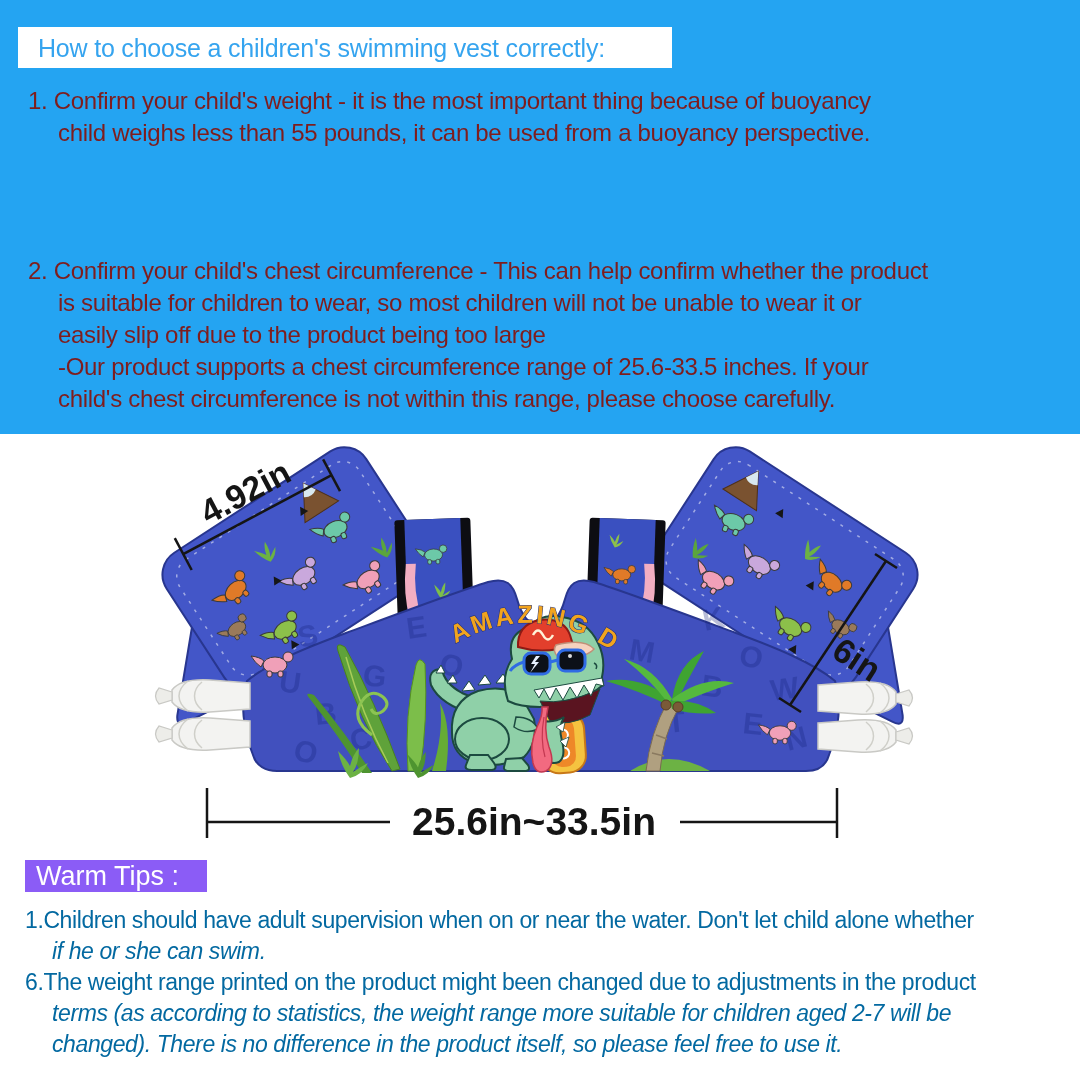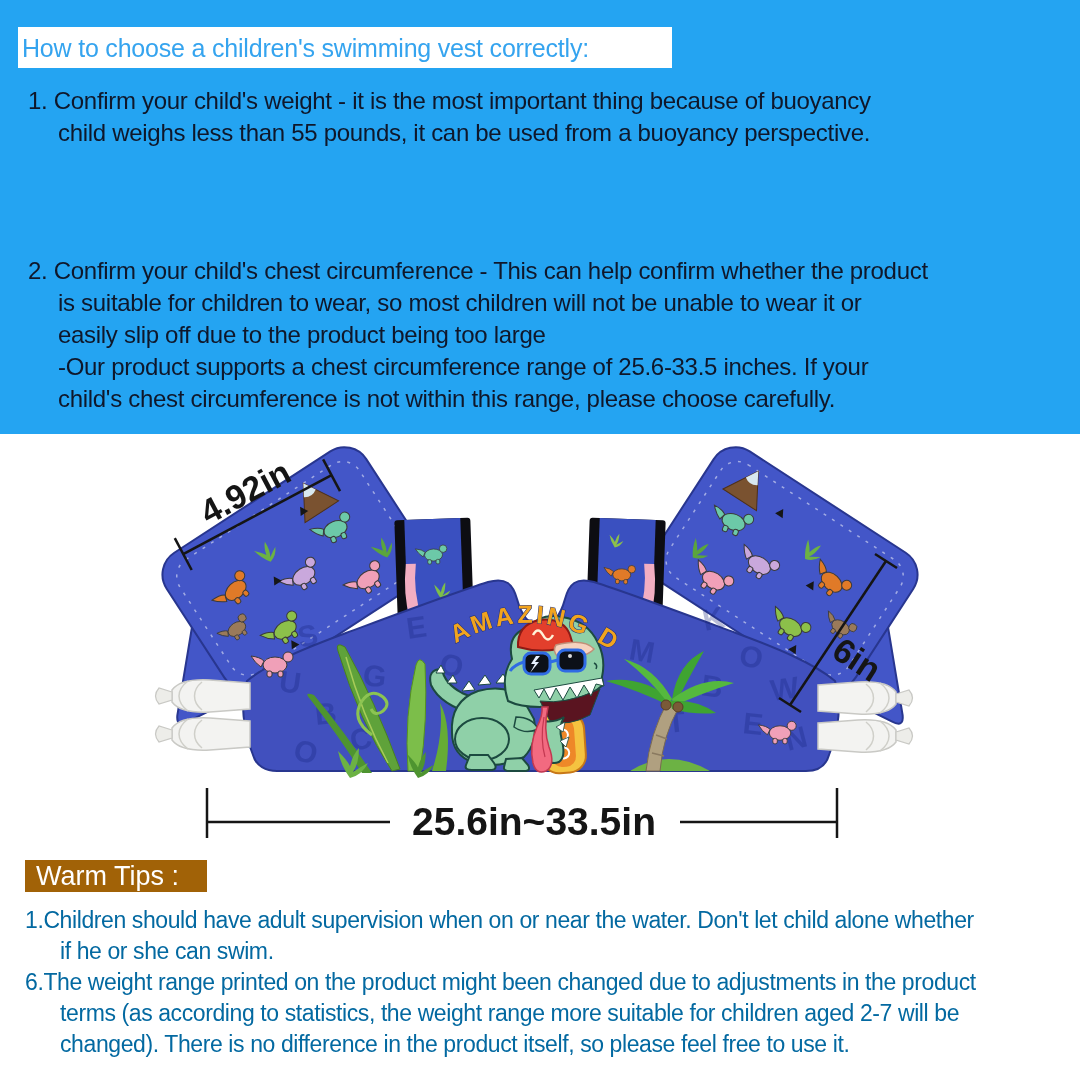--- a/index.html
+++ b/index.html
@@ -1,31 +1,31 @@
 <!DOCTYPE html>
 <html><head>
 <meta charset="utf-8">
 <style>
   html,body{margin:0;padding:0;background:#888;}
   .canvas{position:relative;width:1080px;height:1080px;background:#ffffff;
           font-family:"Liberation Sans",sans-serif;overflow:hidden;}
   .blue-top{position:absolute;left:0;top:0;width:1080px;height:434px;background:#24A4F2;}
   .title-box{position:absolute;left:18px;top:27px;width:654px;height:41px;background:#ffffff;}
-  .title-box span{display:block;line-height:42px;padding-left:4px;font-size:25px;
+  .title-box span{display:block;line-height:42px;padding-left:20px;font-size:25px;
                   color:#35A4EF;letter-spacing:-0.2px;white-space:nowrap;}
-  .para{position:absolute;left:28px;color:#0f172a;font-size:24px;line-height:32px;
+  .para{position:absolute;left:28px;color:#7f1d1d;font-size:24px;line-height:32px;
         letter-spacing:-0.3px;white-space:nowrap;}
   .para .cont{margin-left:30px;}
   #para1{top:85px;} #para2{top:255px;}
   svg.diagram{position:absolute;left:0;top:433px;display:block;}
-  .tips-bar{position:absolute;left:25px;top:860px;width:182px;height:32px;background:#a16207;}
+  .tips-bar{position:absolute;left:25px;top:860px;width:182px;height:32px;background:#8b5cf6;}
   .tips-bar span{display:block;color:#ffffff;font-size:27px;line-height:33px;padding-left:11px;white-space:nowrap;}
   .tips{position:absolute;left:25px;top:905px;font-size:23px;line-height:31px;
         color:#0369a1;letter-spacing:-0.4px;white-space:nowrap;}
-  .tips .cont{margin-left:35px;}
+  .tips .cont{margin-left:27px;font-style:italic;}
   .dim-label{font-weight:bold;fill:#151515;}
 </style>
 </head>
 <body>
 
 <div class="canvas">
 
   <div class="blue-top">
     <div class="title-box">
       <span>How to choose a children's swimming vest correctly:</span>

